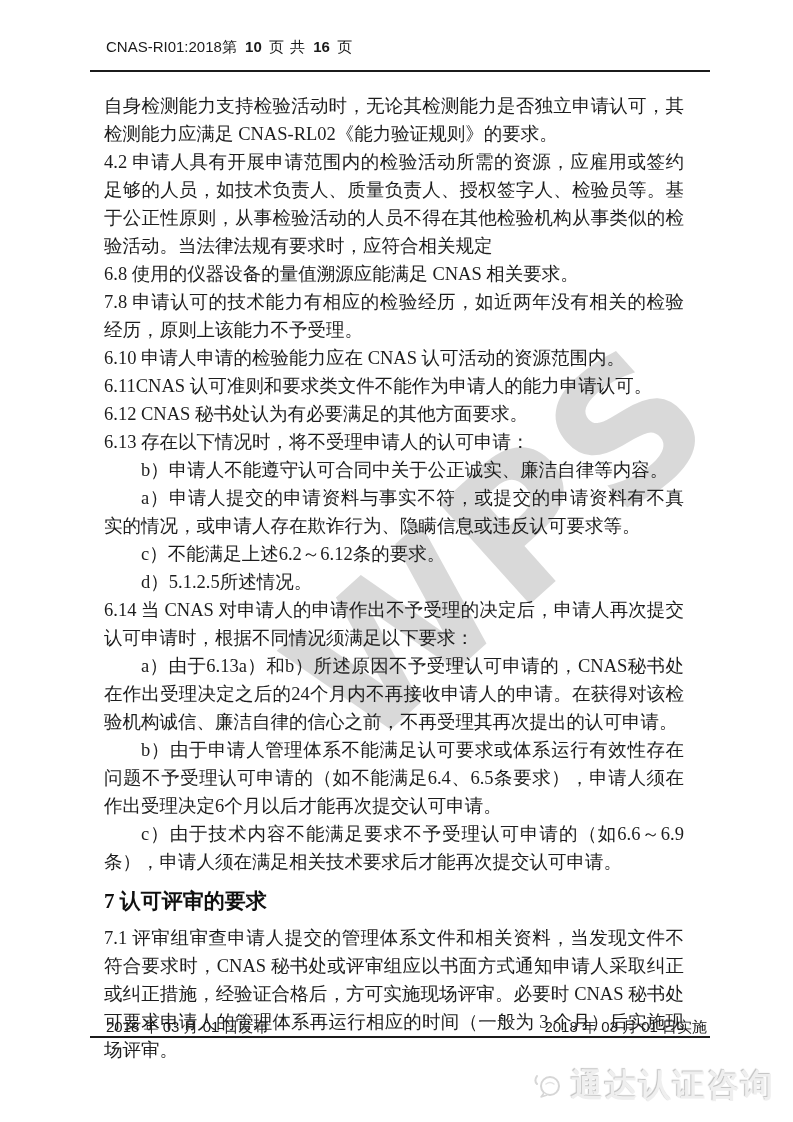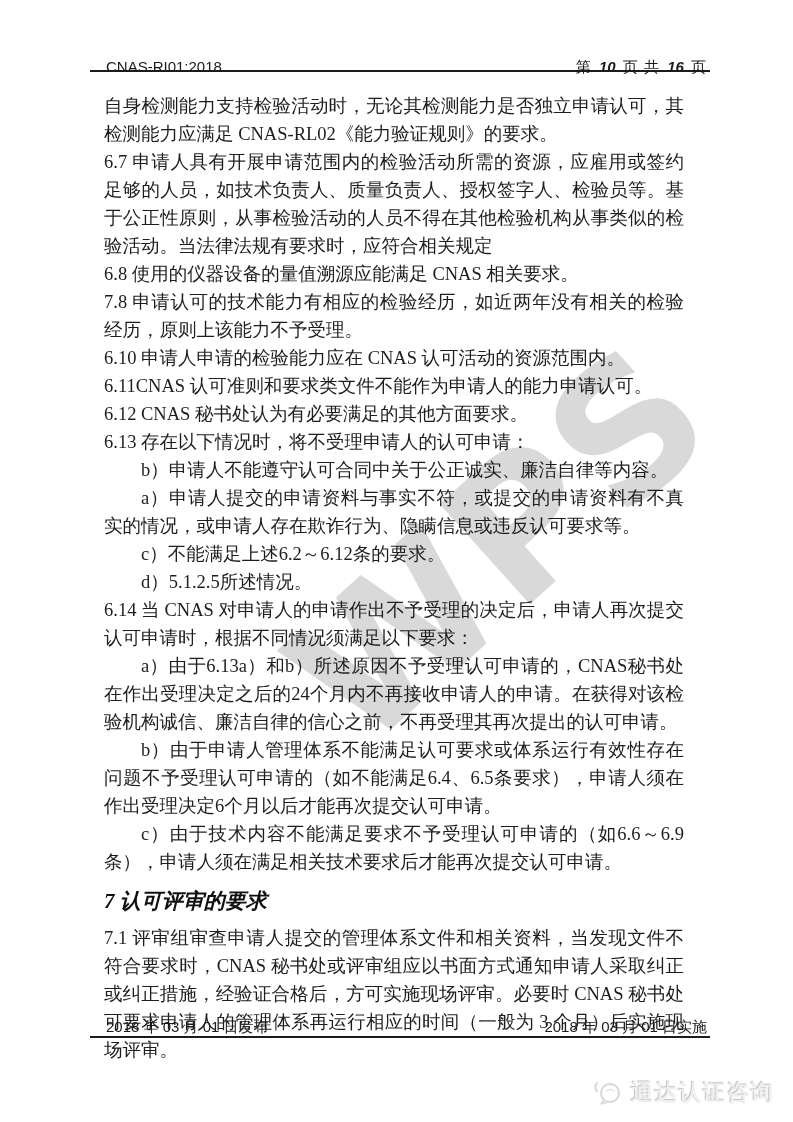--- a/index.html
+++ b/index.html
@@ -14,56 +14,56 @@
   .watermark {
     position:absolute; left:180px; top:445px; width:640px; line-height:200px;
     text-align:center; transform:rotate(-42deg);
     font-family:"DejaVu Sans","Liberation Sans",sans-serif;
     font-weight:bold; font-size:185px; letter-spacing:4px;
     color:rgba(130,130,130,0.30);
     z-index:0; pointer-events:none; user-select:none;
   }
   
   .hdr {
-    position:absolute; top:58px; left:106px; width:601px;
-    display:flex; justify-content:space-between; align-items:baseline;
+    position:absolute; top:38px; left:106px; width:601px;
+    display:flex; justify-content:flex-start; align-items:baseline;
     font-family:"Liberation Sans","DejaVu Sans",sans-serif;
-    font-size:15px; color:#1a1a1a; z-index:2;gap:45px;
+    font-size:15px; color:#1a1a1a; z-index:2;
   }
   .hdr .pageinfo span { letter-spacing:1px; }
-  .hdr .pageinfo b { font-weight:bold; padding:0 3px;font-style:italic; }
+  .hdr .pageinfo b { font-weight:bold; padding:0 3px; }
   .rule { position:absolute; left:90px; width:620px; height:2px; background:#1b1b1b; z-index:2; }
   .rule.top { top:70px; }
   .rule.bottom { top:1036px; }
   
   .doc-body {
     position:absolute; top:92px; left:104px; width:580px; z-index:1;
   }
   .doc-body p.para {
     font-size:18.5px; line-height:28px; text-align:justify;
     color:#1d1d1d; margin:0;
   }
   .doc-body p.indent { text-indent:2em; }
   .doc-body p.heading {
     font-size:21px; font-weight:bold; color:#101010;
-    line-height:30px; margin:10px 0 8px 0; text-indent:0; text-align:left;font-style:italic;
+    line-height:30px; margin:10px 0 8px 0; text-indent:0; text-align:left;
   }
   
   .ftr {
     position:absolute; top:1018px; left:106px; width:601px;
     display:flex; justify-content:space-between;
     font-family:"Liberation Sans","DejaVu Sans",sans-serif;
     font-size:15px; color:#1a1a1a; z-index:2;
   }
   
   .brand {
     position:absolute; right:18px; bottom:14px; z-index:3;
     display:flex; align-items:center; gap:8px;
     font-family:"Liberation Sans","DejaVu Sans",sans-serif;
-    font-weight:bold; font-size:22px; letter-spacing:2px;
+    font-weight:bold; font-size:32px; letter-spacing:2px;
     color:#efefef;
     text-shadow:-1px -1px 1px #c0c0c0, 1px 1px 0 #ffffff;
     pointer-events:none; user-select:none;
   }
   .brand svg { display:block; }
 </style>
 </head>
 <body>
 
 <div class="page">
@@ -77,21 +77,21 @@
       <b>10</b>
       <span>页 共</span>
       <b>16</b>
       <span>页</span>
     </span>
   </header>
   <div class="rule top"></div>
 
   <main class="doc-body">
       <p class="para plain">自身检测能力支持检验活动时，无论其检测能力是否独立申请认可，其检测能力应满足 CNAS-RL02《能力验证规则》的要求。</p>
-      <p class="para plain">6.7 申请人具有开展申请范围内的检验活动所需的资源，应雇用或签约足够的人员，如技术负责人、质量负责人、授权签字人、检验员等。基于公正性原则，从事检验活动的人员不得在其他检验机构从事类似的检验活动。当法律法规有要求时，应符合相关规定</p>
+      <p class="para plain">4.2 申请人具有开展申请范围内的检验活动所需的资源，应雇用或签约足够的人员，如技术负责人、质量负责人、授权签字人、检验员等。基于公正性原则，从事检验活动的人员不得在其他检验机构从事类似的检验活动。当法律法规有要求时，应符合相关规定</p>
       <p class="para plain">6.8 使用的仪器设备的量值溯源应能满足 CNAS 相关要求。</p>
       <p class="para plain">7.8 申请认可的技术能力有相应的检验经历，如近两年没有相关的检验经历，原则上该能力不予受理。</p>
       <p class="para plain">6.10 申请人申请的检验能力应在 CNAS 认可活动的资源范围内。</p>
       <p class="para plain">6.11CNAS 认可准则和要求类文件不能作为申请人的能力申请认可。</p>
       <p class="para plain">6.12 CNAS 秘书处认为有必要满足的其他方面要求。</p>
       <p class="para plain">6.13 存在以下情况时，将不受理申请人的认可申请：</p>
       <p class="para indent">b）申请人不能遵守认可合同中关于公正诚实、廉洁自律等内容。</p>
       <p class="para indent">a）申请人提交的申请资料与事实不符，或提交的申请资料有不真实的情况，或申请人存在欺诈行为、隐瞒信息或违反认可要求等。</p>
       <p class="para indent">c）不能满足上述6.2～6.12条的要求。</p>
       <p class="para indent">d）5.1.2.5所述情况。</p>

